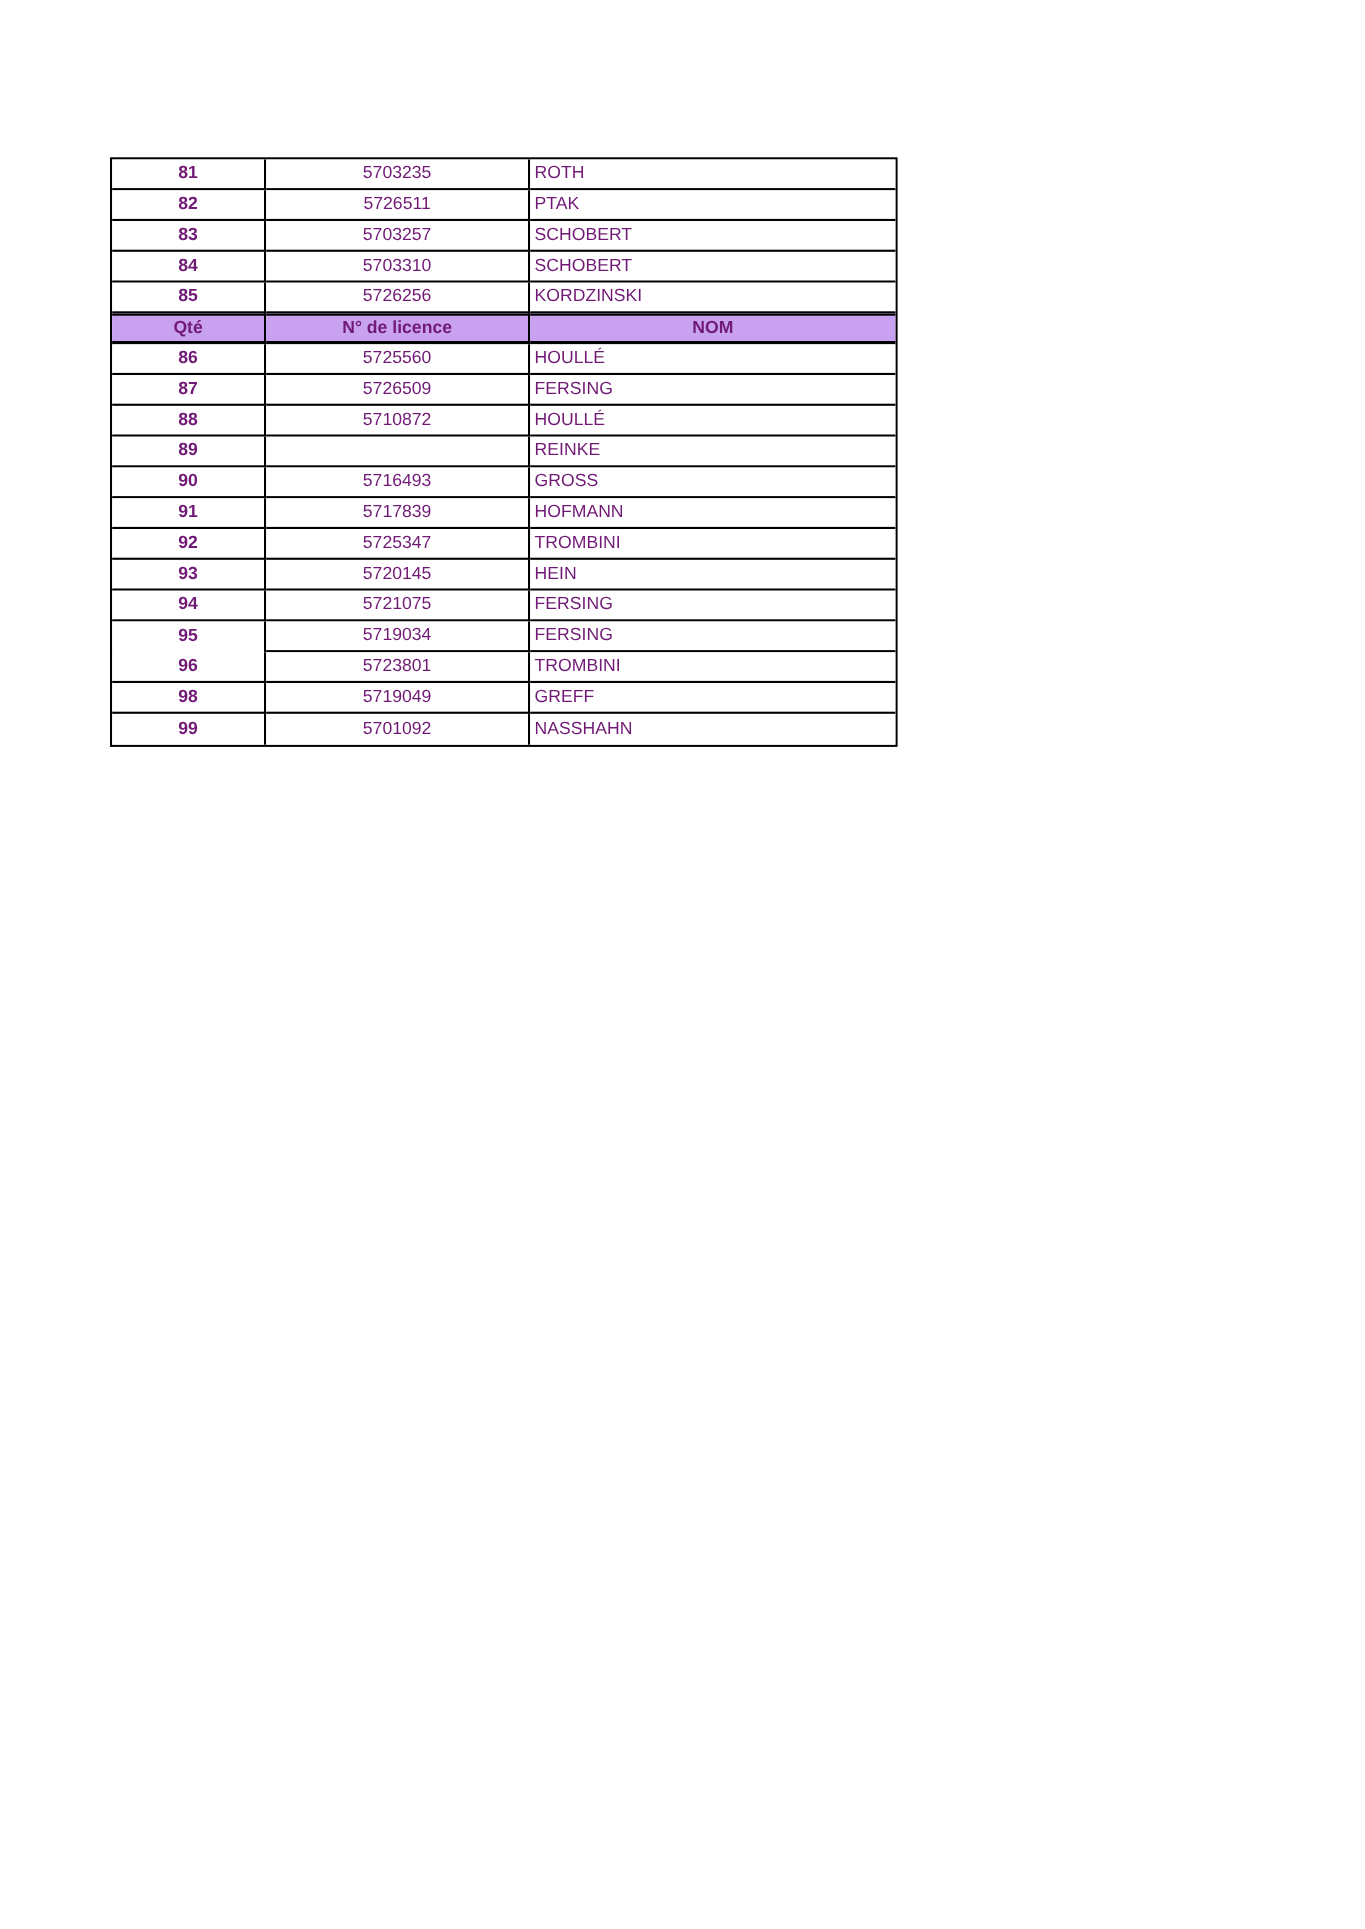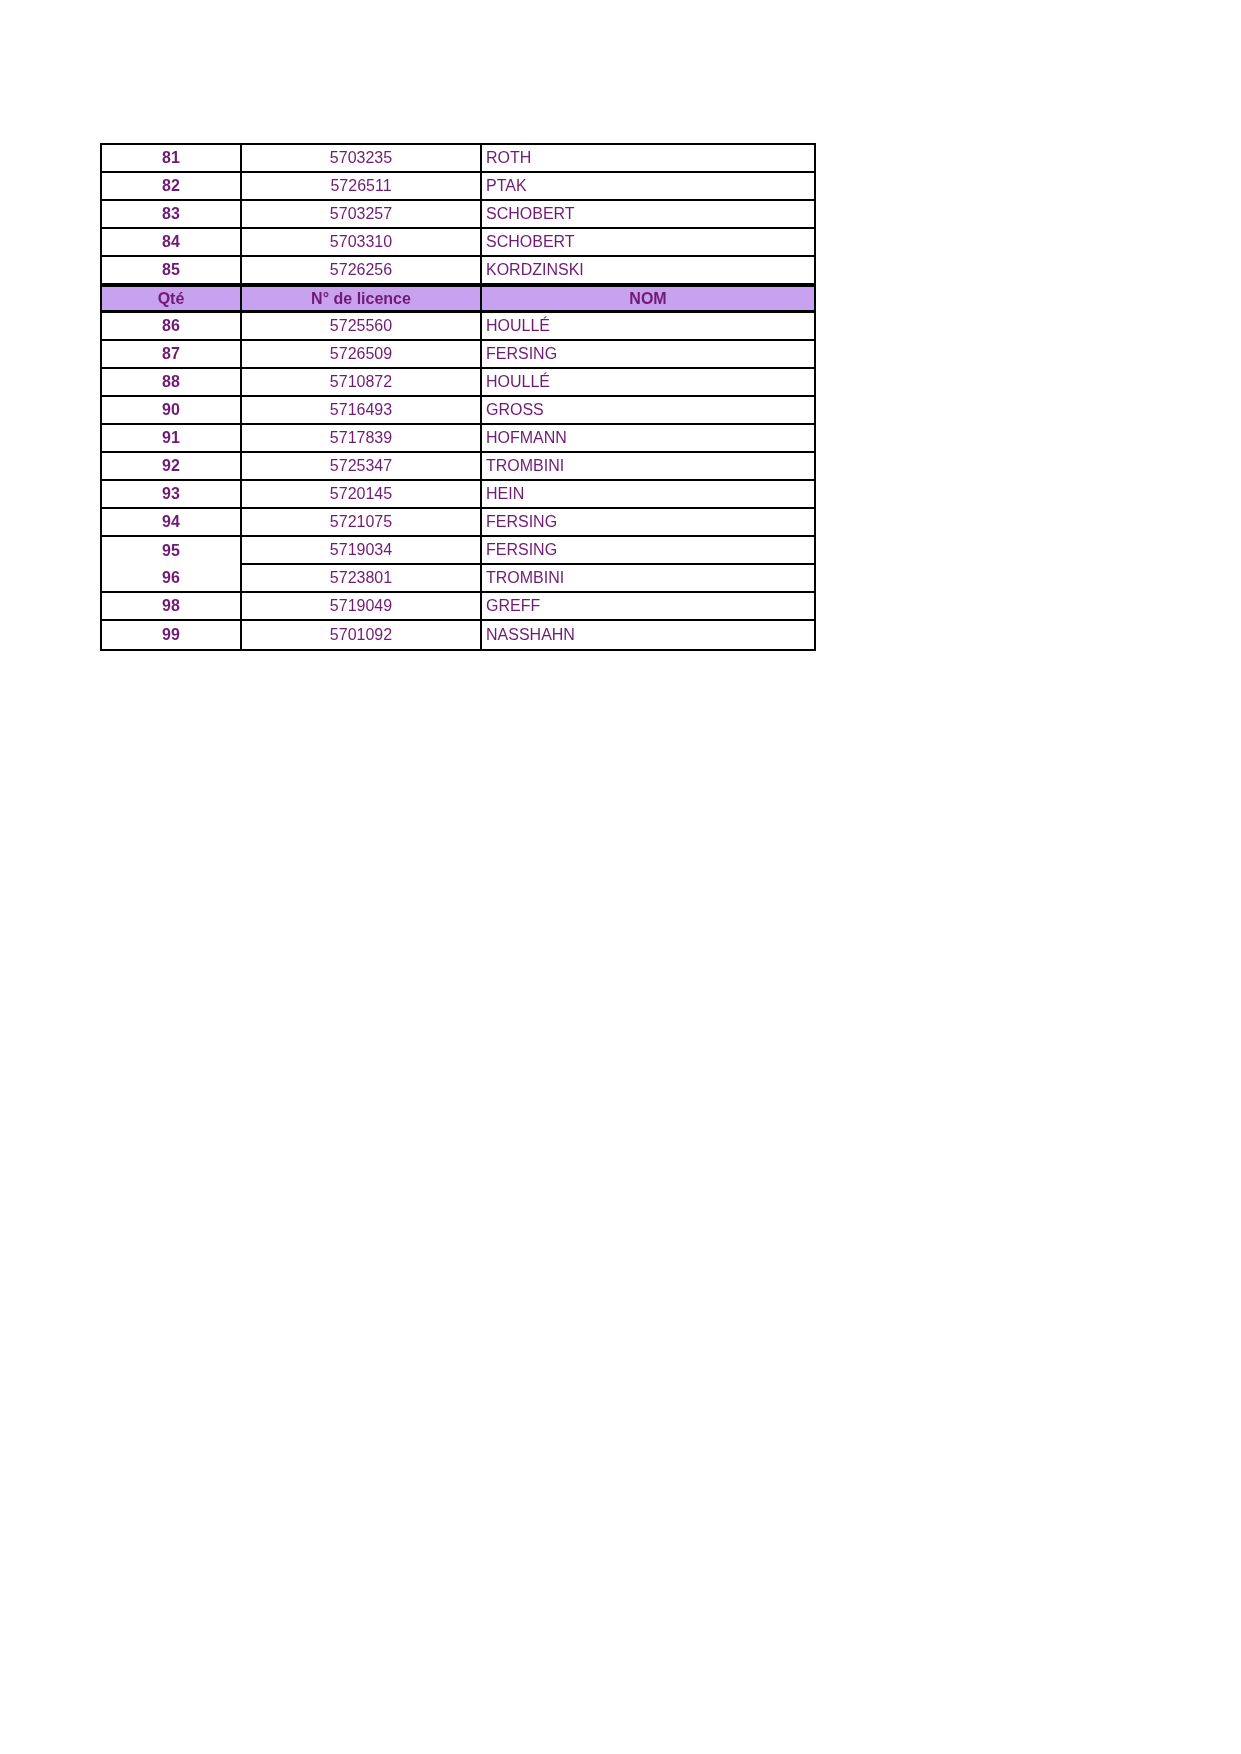--- a/index.html
+++ b/index.html
@@ -125,20 +125,25 @@
           <td class="qty hl-blue">87</td>
           <td class="licence">5726509</td>
           <td class="name">FERSING</td>
         </tr>
         <tr>
           <td class="qty hl-blue">88</td>
           <td class="licence">5710872</td>
           <td class="name">HOULLÉ</td>
         </tr>
         <tr>
+          <td class="qty hl-red">89</td>
+          <td class="licence"></td>
+          <td class="name">REINKE</td>
+        </tr>
+        <tr>
           <td class="qty hl-blue">90</td>
           <td class="licence">5716493</td>
           <td class="name">GROSS</td>
         </tr>
         <tr>
           <td class="qty hl-red">91</td>
           <td class="licence">5717839</td>
           <td class="name">HOFMANN</td>
         </tr>
         <tr>

